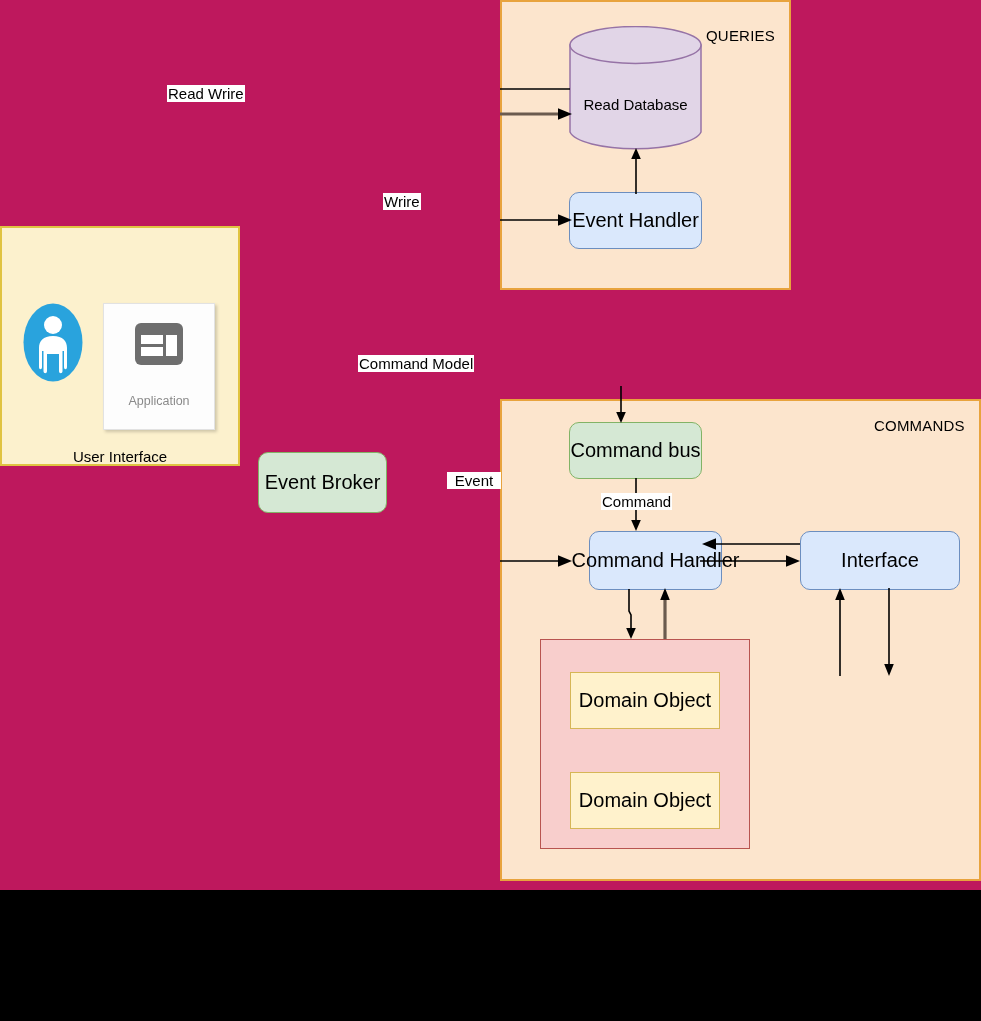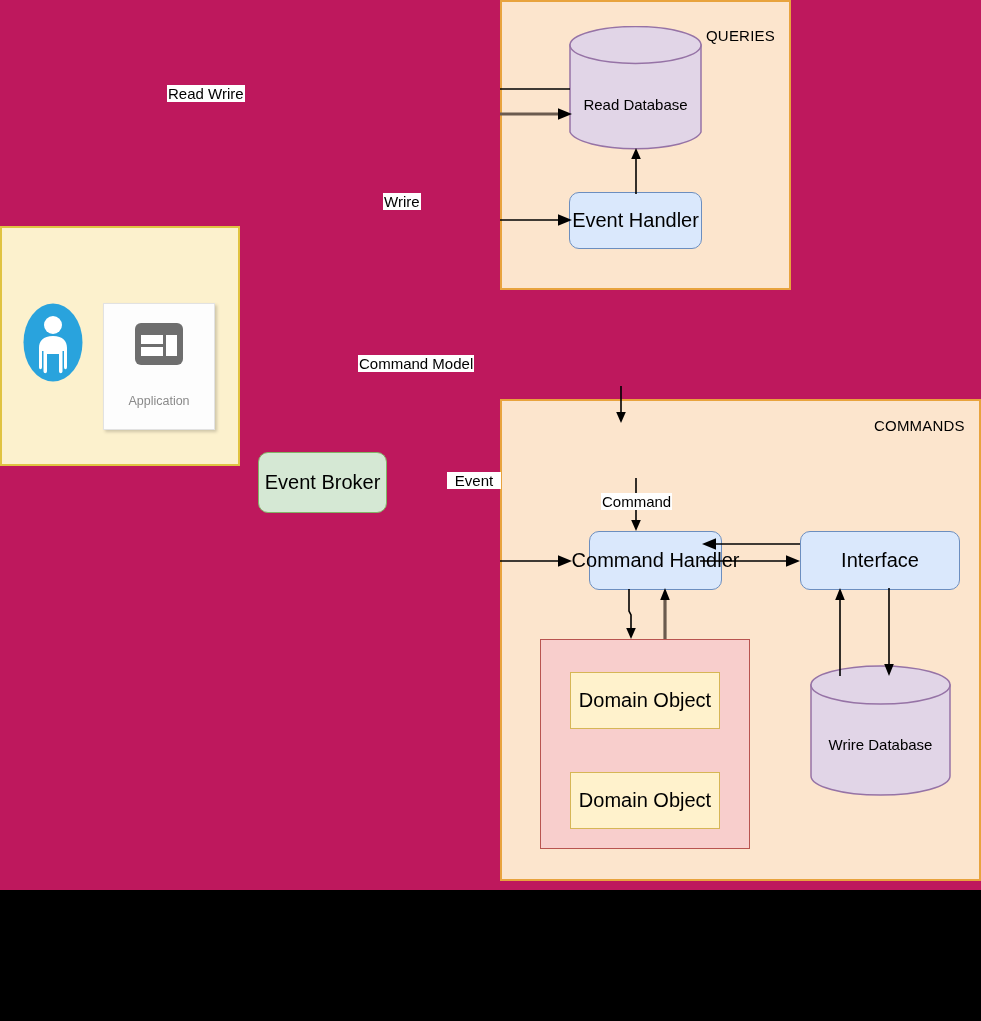--- a/index.html
+++ b/index.html
@@ -148,20 +148,23 @@
 
   <svg class="conn" style="left:500px; top:212px; width:74px; height:16px;">
     <line x1="0" y1="8" x2="60" y2="8"></line>
     <polygon class="head" points="72,8 58,2.2 58,13.8"></polygon>
   </svg>
 
   <div class="abs panel" style="left:500px; top:399px; width:481px; height:482px;">
   </div>
   <div class="panel-title" style="left:874px; top:417px;">COMMANDS</div>
 
+  <div class="abs node node-green" style="left:569px; top:422px; width:133px; height:57px;">
+    <span>Command bus</span>
+  </div>
 
   <svg class="conn" style="left:613px; top:386px; width:16px; height:38px;">
     <line x1="8" y1="0" x2="8" y2="28"></line>
     <polygon class="head" points="8,37 3.2,26 12.8,26"></polygon>
   </svg>
 
   <svg class="conn" style="left:628px; top:478px; width:16px; height:54px;">
     <line x1="8" y1="0" x2="8" y2="44"></line>
     <polygon class="head" points="8,53 3.2,42 12.8,42"></polygon>
   </svg>
@@ -203,27 +206,20 @@
 
   <div class="abs group-pink" style="left:540px; top:639px; width:210px; height:210px;">
   </div>
   <div class="abs node node-yellow" style="left:570px; top:672px; width:150px; height:57px;">
     <span>Domain Object</span>
   </div>
   <div class="abs node node-yellow" style="left:570px; top:772px; width:150px; height:57px;">
     <span>Domain Object</span>
   </div>
 
-  <div class="cyl" style="left:810px; top:665px; width:141px; height:131px;">
-    <svg width="141" height="131" viewBox="0 0 141 131">
-      <path d="M1,20 L1,111 A69.5,19 0 0 0 140,111 L140,20 Z" fill="#e1d5e7" stroke="#9673a6" stroke-width="1.5"></path>
-      <ellipse cx="70.5" cy="20" rx="69.5" ry="19" fill="#e1d5e7" stroke="#9673a6" stroke-width="1.5"></ellipse>
-    </svg>
-    <div class="cyl-label" style="top:71px;">Wrire Database</div>
-  </div>
 
   <svg class="conn" style="left:832px; top:588px; width:16px; height:88px;">
     <line x1="8" y1="88" x2="8" y2="12"></line>
     <polygon class="head" points="8,0 3.2,12 12.8,12"></polygon>
   </svg>
 
   <svg class="conn" style="left:881px; top:588px; width:16px; height:88px;">
     <line x1="8" y1="0" x2="8" y2="76"></line>
     <polygon class="head" points="8,88 3.2,76 12.8,76"></polygon>
   </svg>
@@ -242,20 +238,21 @@
         <svg width="50" height="44" viewBox="0 0 50 44">
           <rect x="1" y="1" width="48" height="42" rx="6" ry="6" fill="#6e6e6e"></rect>
           <rect x="7" y="13" width="22" height="9" fill="#ffffff"></rect>
           <rect x="7" y="25" width="22" height="9" fill="#ffffff"></rect>
           <rect x="32" y="13" width="11" height="21" fill="#ffffff"></rect>
         </svg>
       </div>
       <div class="app-card-label" style="top:90px;">Application</div>
     </div>
 
+    <div class="ui-label" style="top:220px;">User Interface</div>
   </div>
 
   <div class="abs node node-green" style="left:258px; top:452px; width:129px; height:61px;">
     <span>Event Broker</span>
   </div>
 
   <div class="edge-label" style="left:167px; top:85px;">Read Wrire</div>
   <div class="edge-label" style="left:383px; top:193px;">Wrire</div>
   <div class="edge-label" style="left:358px; top:355px;">Command Model</div>
   <div class="edge-label" style="left:447px; top:472px; width:52px; overflow:hidden;text-align:center;">Event</div>

